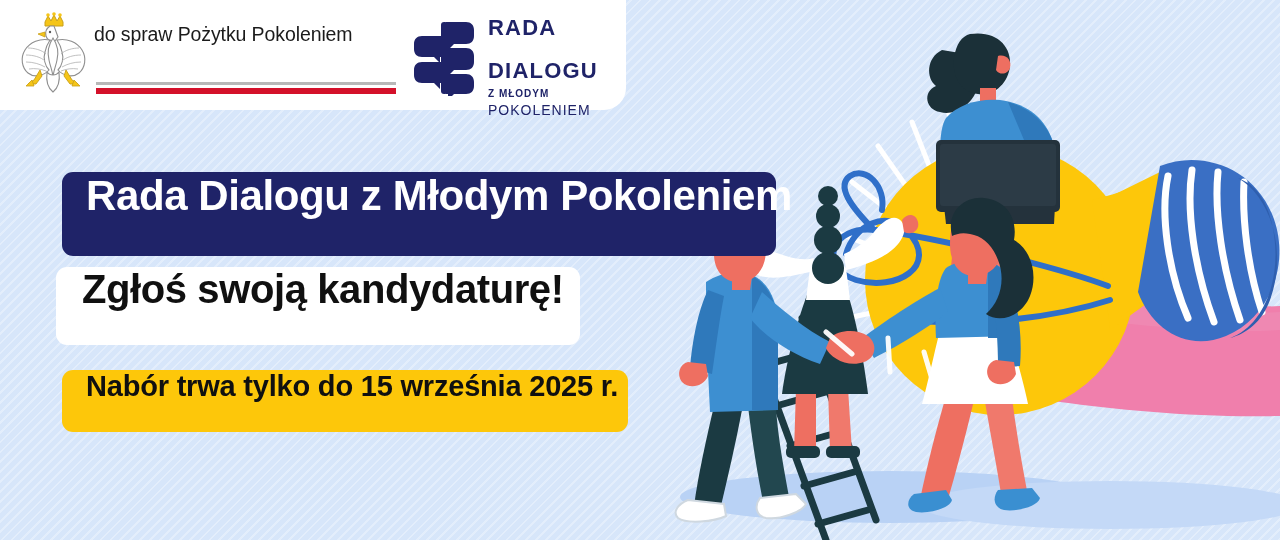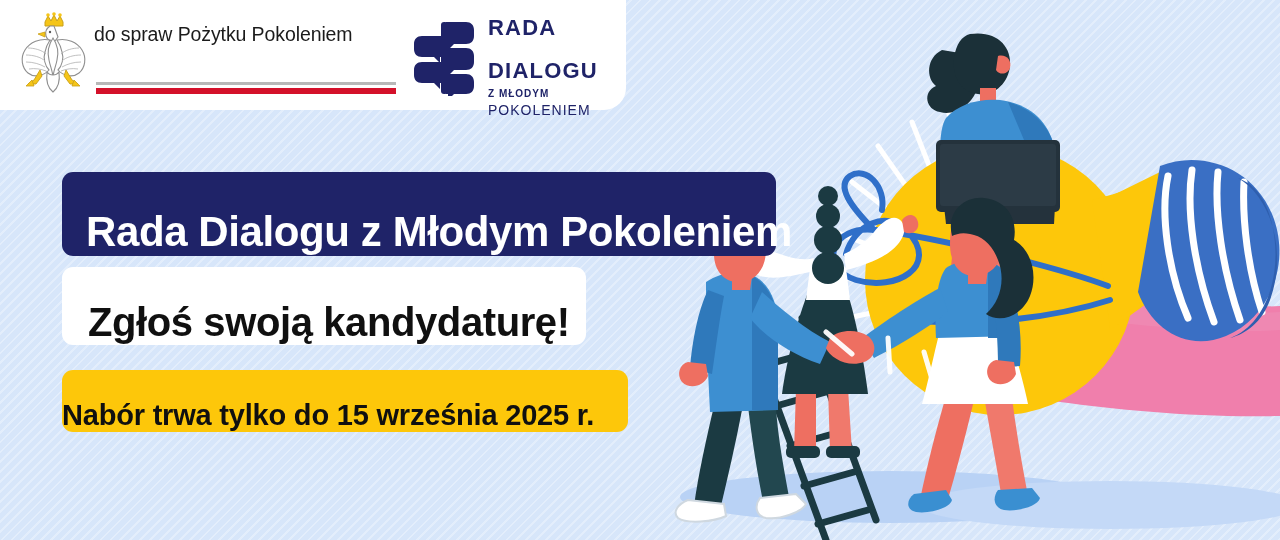--- a/index.html
+++ b/index.html
@@ -41,43 +41,43 @@
 
   .rdmp-logo{position:absolute;left:408px;top:16px;width:190px;height:80px;}
   .rdmp-mark{position:absolute;left:0;top:0;width:72px;height:80px;}
   .rdmp-words{position:absolute;left:80px;top:0px;color:#1f2368;}
   .rdmp-l1{font-size:22px;font-weight:bold;letter-spacing:1.2px;line-height:23px;}
   .rdmp-l2{font-size:22px;font-weight:bold;letter-spacing:1.2px;line-height:24px;margin-top:20px;}
   .rdmp-l3{font-size:10px;font-weight:bold;letter-spacing:1.0px;line-height:17px;margin-top:2px;}
   .rdmp-l4{font-size:14px;font-weight:normal;letter-spacing:1.0px;line-height:17px;}
 
   
-  .box{position:absolute;display:flex;align-items:flex-end;z-index:30;}
+  .box{position:absolute;display:flex;align-items:flex-start;z-index:30;}
   .box-title{
     left:62px;top:172px;width:714px;height:84px;
     background:#1f2368;border-radius:11px;
   }
   .box-title span{
     color:#ffffff;font-size:42px;font-weight:bold;padding-left:24px;
     letter-spacing:-0.4px;white-space:nowrap;
   }
   .box-sub{
-    left:62px;top:267px;width:524px;height:78px;
+    left:56px;top:267px;width:524px;height:78px;
     background:#ffffff;border-radius:11px;
   }
   .box-sub span{
     color:#101010;font-size:40px;font-weight:bold;padding-left:26px;
     letter-spacing:-0.4px;white-space:nowrap;
   }
   .box-deadline{
     left:62px;top:370px;width:566px;height:62px;
     background:#fdc70a;border-radius:11px;
   }
   .box-deadline span{
-    color:#101010;font-size:29px;font-weight:bold;
+    color:#101010;font-size:29px;font-weight:bold;padding-left:24px;
     letter-spacing:-0.2px;white-space:nowrap;
   }
 
   
   .illo{position:absolute;left:640px;top:0;width:640px;height:540px;z-index:20;}
 </style>
 </head>
 <body>
 
 <div id="banner">

